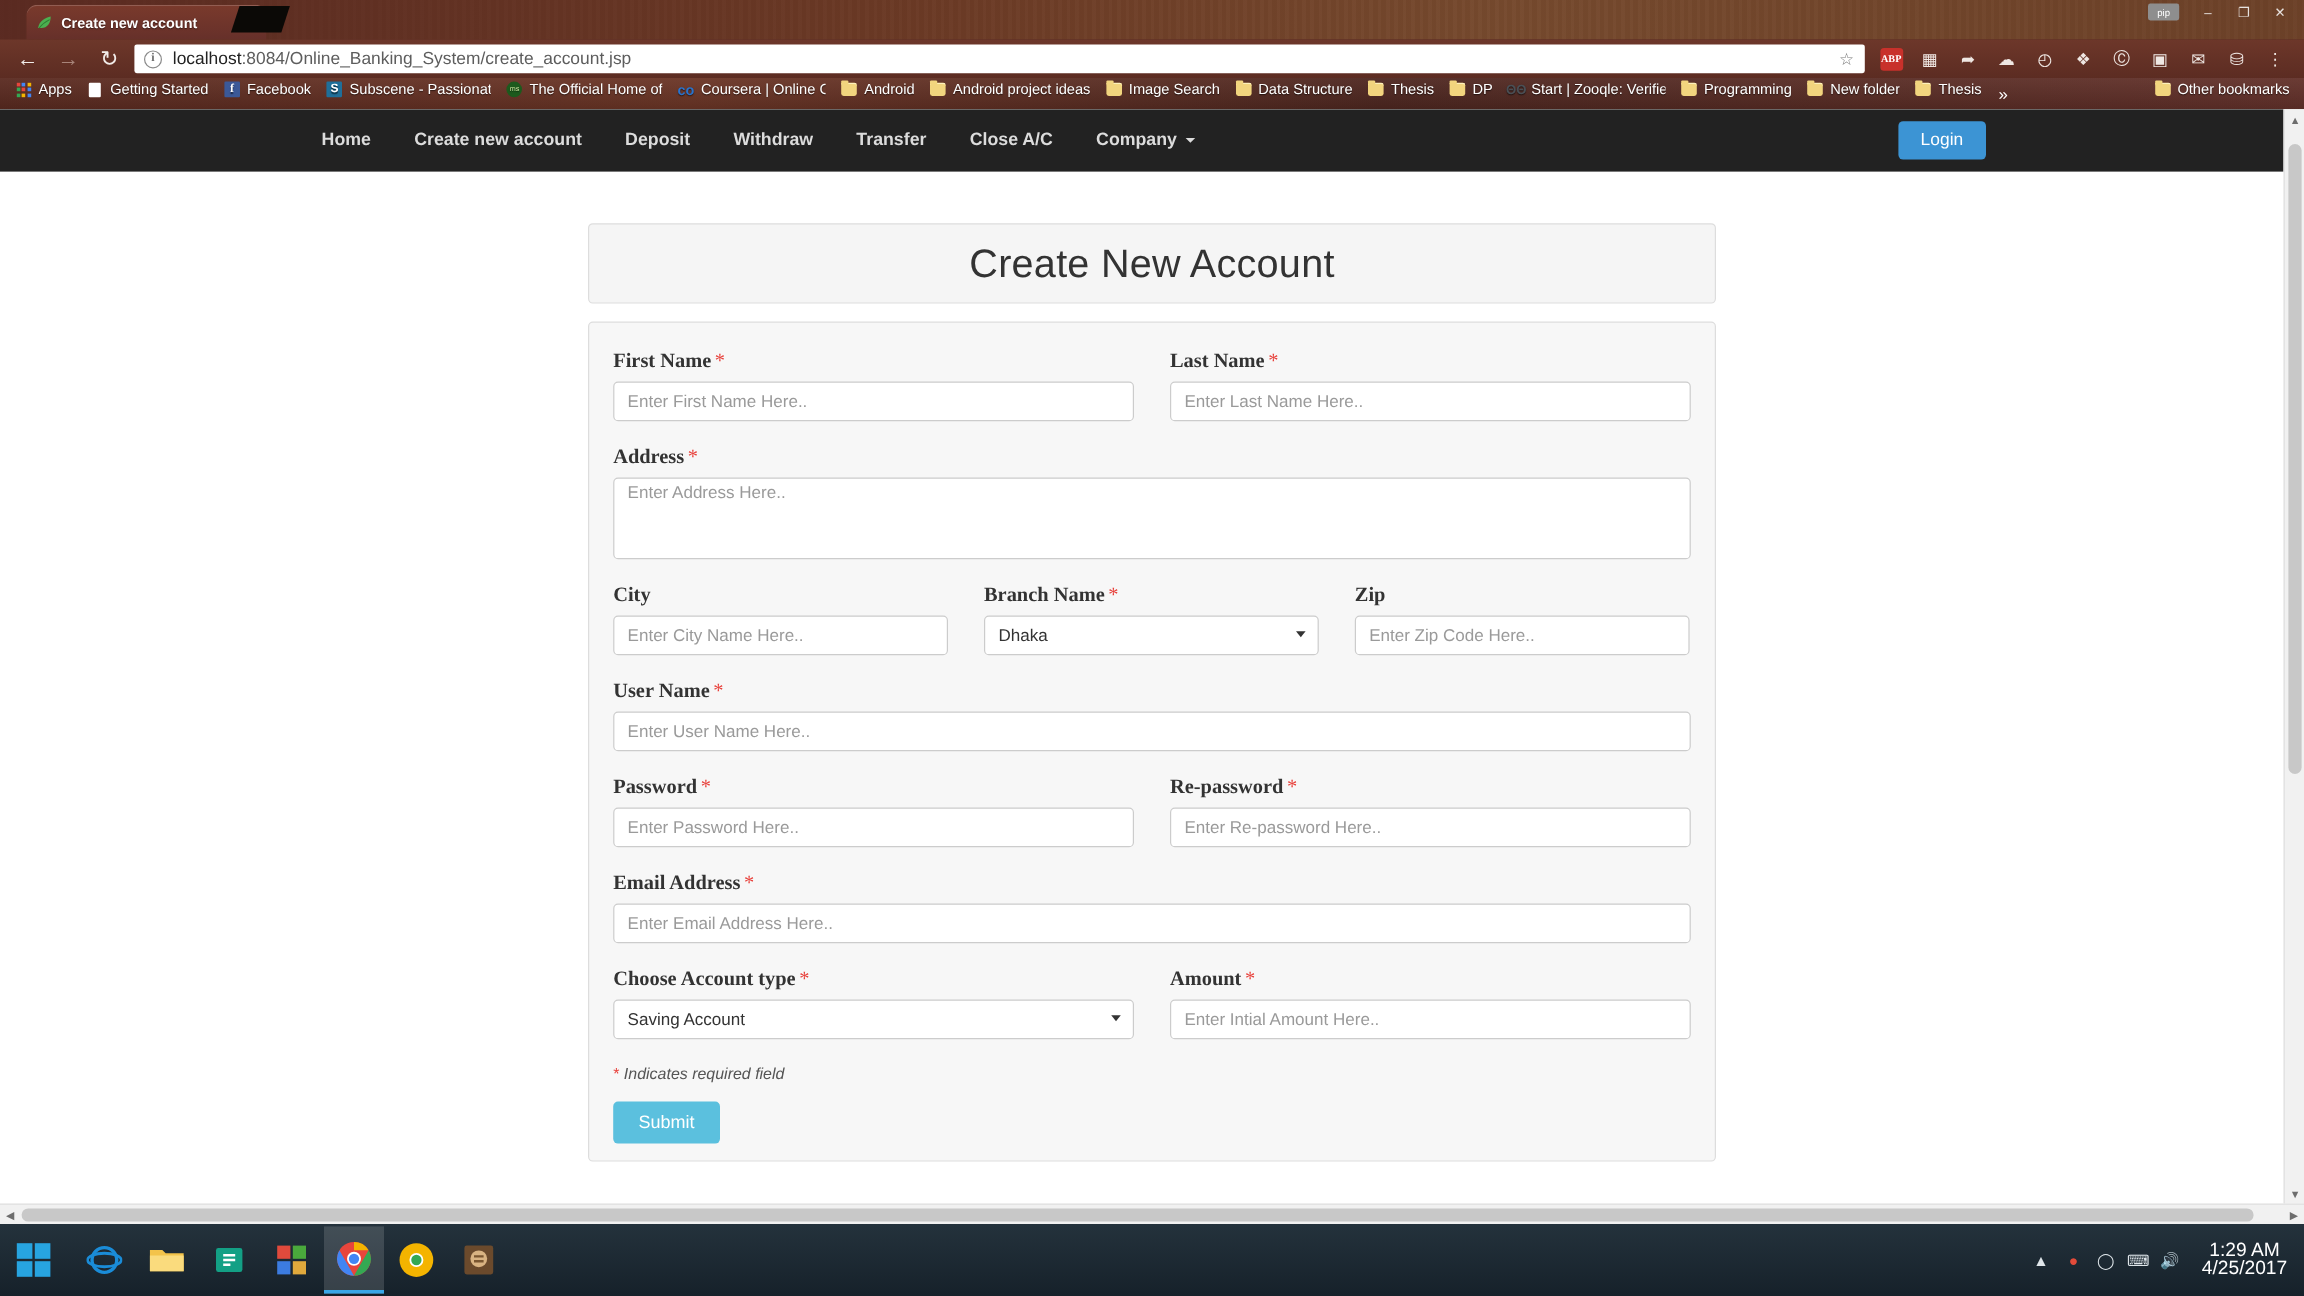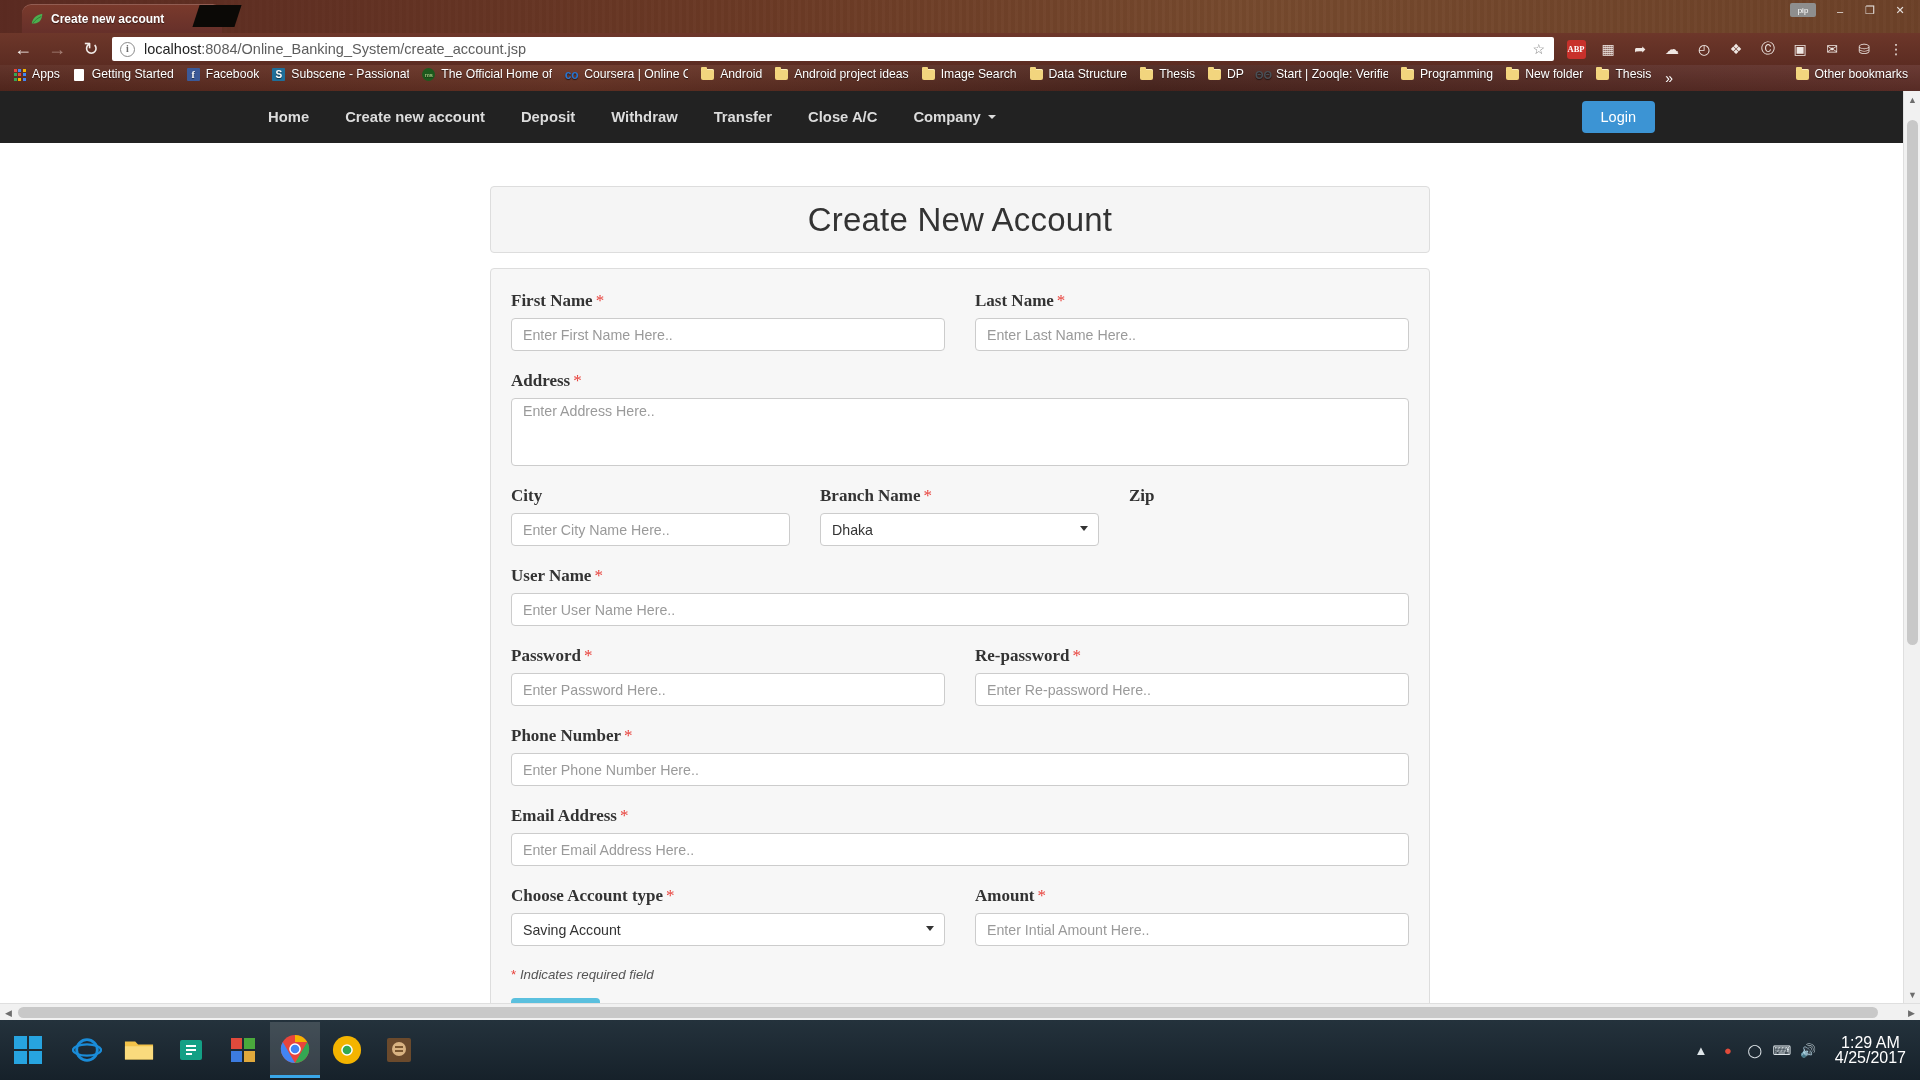--- a/index.html
+++ b/index.html
@@ -423,20 +423,21 @@
           </div>
           <div class="col-4 fg">
             <label class="flabel"><span>Branch Name</span><span class="req">*</span></label>
             <div class="inp sel">
                 <span>Dhaka</span>
                 <span class="caret"></span>
               </div>
           </div>
           <div class="col-4 fg">
             <label class="flabel">Zip</label>
+            <div class="inp">Enter Zip Code Here..</div>
           </div>
         </div>
 
         
         <div class="row">
           <div class="col-12 fg">
             <label class="flabel"><span>User Name</span><span class="req">*</span></label>
             <div class="inp">Enter User Name Here..</div>
           </div>
         </div>
@@ -447,26 +448,20 @@
             <label class="flabel"><span>Password</span><span class="req">*</span></label>
             <div class="inp">Enter Password Here..</div>
           </div>
           <div class="col-6 fg">
             <label class="flabel"><span>Re-password</span><span class="req">*</span></label>
             <div class="inp">Enter Re-password Here..</div>
           </div>
         </div>
 
         
-        <div class="row">
-          <div class="col-12 fg">
-            <label class="flabel"><span>Phone Number</span><span class="req">*</span></label>
-            <div class="inp">Enter Phone Number Here..</div>
-          </div>
-        </div>
 
         
         <div class="row">
           <div class="col-12 fg">
             <label class="flabel"><span>Email Address</span><span class="req">*</span></label>
             <div class="inp">Enter Email Address Here..</div>
           </div>
         </div>
 
         

